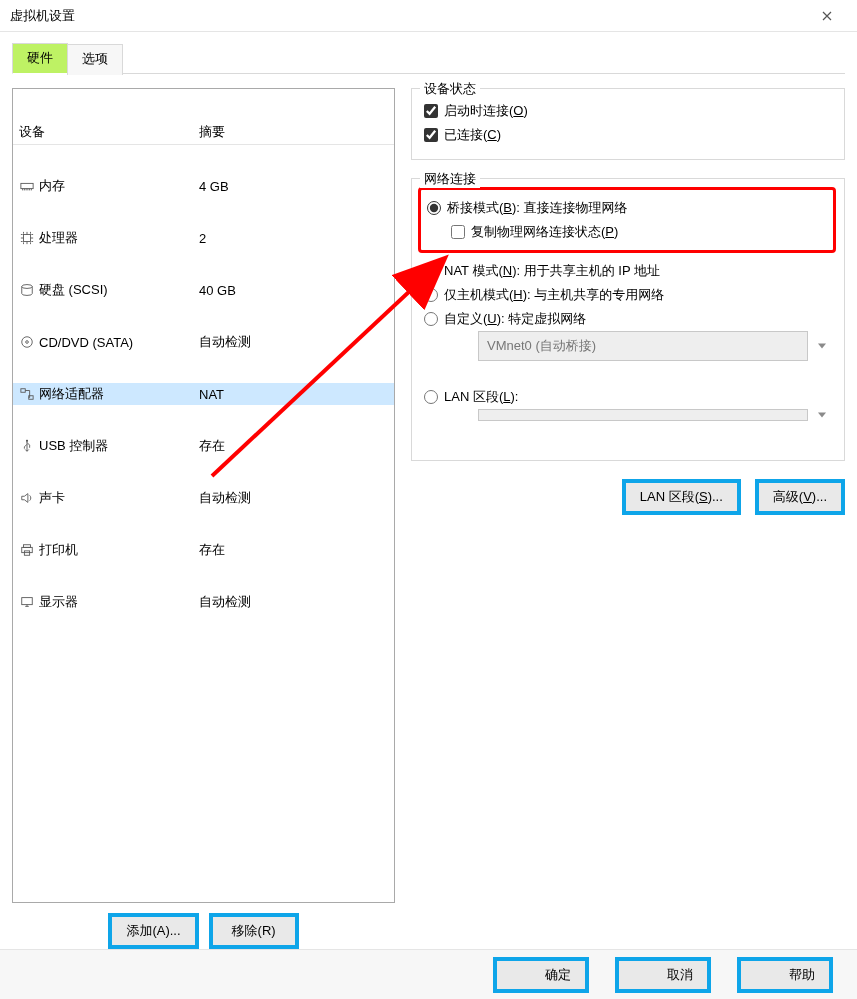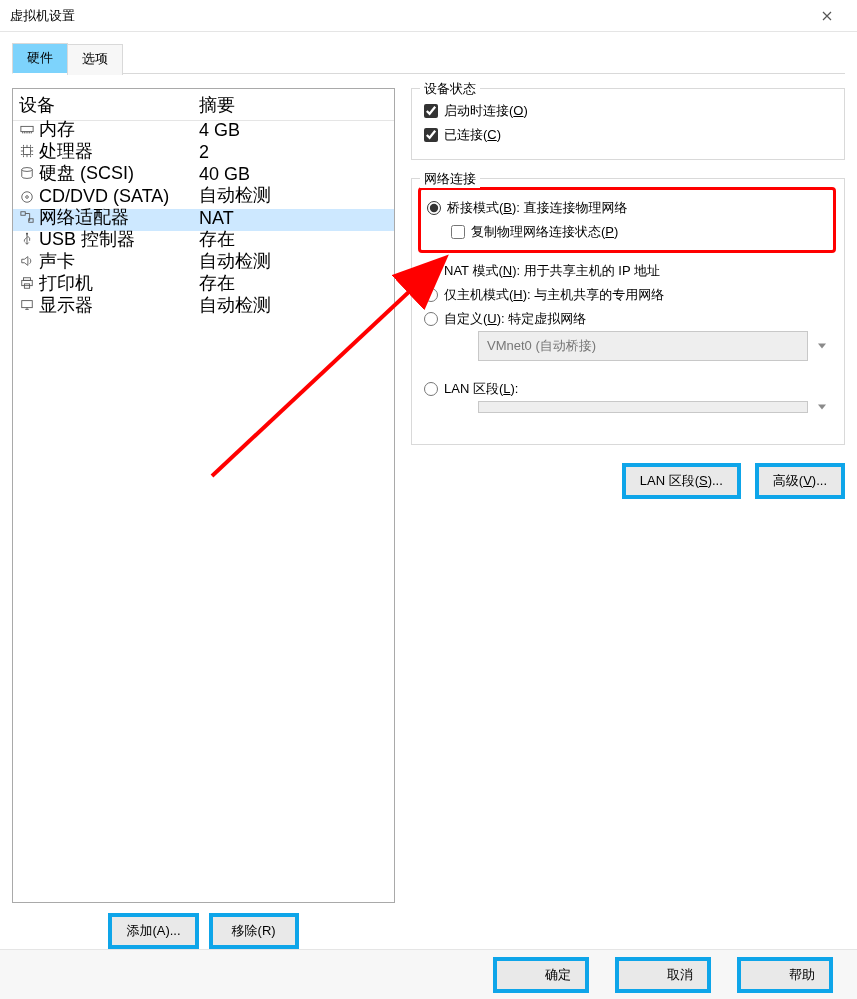--- a/index.html
+++ b/index.html
@@ -62,21 +62,21 @@
     top: 1px;
     margin-right: -1px;
   }
   .tab.inactive {
     background: #f7f7f7;
     border-top-color: #d9d9d9;
     top: 2px;
     padding-bottom: 5px;
   }
   .tab.active {
-    background: #7dd3fc;
+    background: #bef264;
     border-bottom: 1px solid #fff;
   }
   .tab-border {
     border-top: 1px solid #d9d9d9;
     position: relative;
     top: 0px;
   }
 
   
   .panels {
@@ -87,23 +87,24 @@
 
   
   .left-panel { width: 410px; }
   .device-list {
     border: 1px solid #a9a9a9;
     height: 815px;
     background: #fff;
   }
   .dl-header, .dl-row {
     display: flex;
-    align-items: flex-end;
+    align-items: center;
     padding: 2px 4px;
-    font-size: 18px;
+    font-size: 13px;
+    margin-top: 30px;
   }
   .dl-header {
     border-bottom: 1px solid #e5e5e5;
     padding: 4px 6px 3px;
   }
   .col-dev { width: 180px; display:flex; align-items:center; gap:5px; }
   .col-sum { flex:1; }
   .dl-row { height: 22px; padding-left: 6px; }
   .dl-row.selected { background: #cde8ff; }
   .hw-icon {
@@ -166,21 +167,21 @@
     margin: 4px 0 10px 22px;
     max-width: 330px;
     padding: 5px 24px 5px 8px;
     border: 1px solid #c8c8c8;
     background: #eeeeee;
     color: #777;
     font-size: 13px;
     appearance: none;
     position: relative;
   }
-  .sel-wrap { position:relative; display:inline-block; width:388px; margin-left:22px; margin-bottom:16px;padding-left:32px;}
+  .sel-wrap { position:relative; display:inline-block; width:388px; margin-left:22px; margin-bottom:24px;padding-left:32px;}
   .sel-wrap::after {
     content:"";
     position:absolute;
     right:8px; top:50%;
     width:0;height:0;
     border-left:4px solid transparent;
     border-right:4px solid transparent;
     border-top:5px solid #8a8a8a;
     transform:translateY(-50%);
     pointer-events:none;

